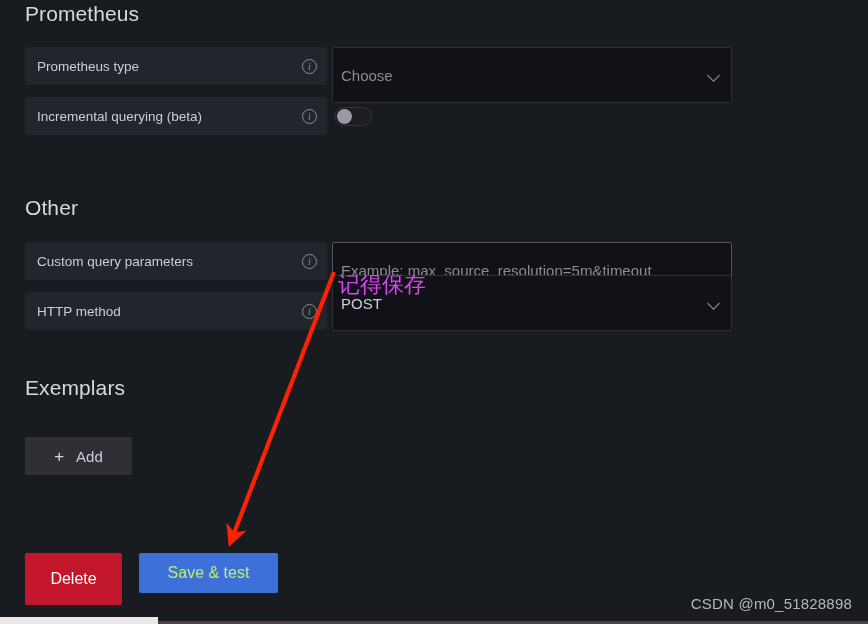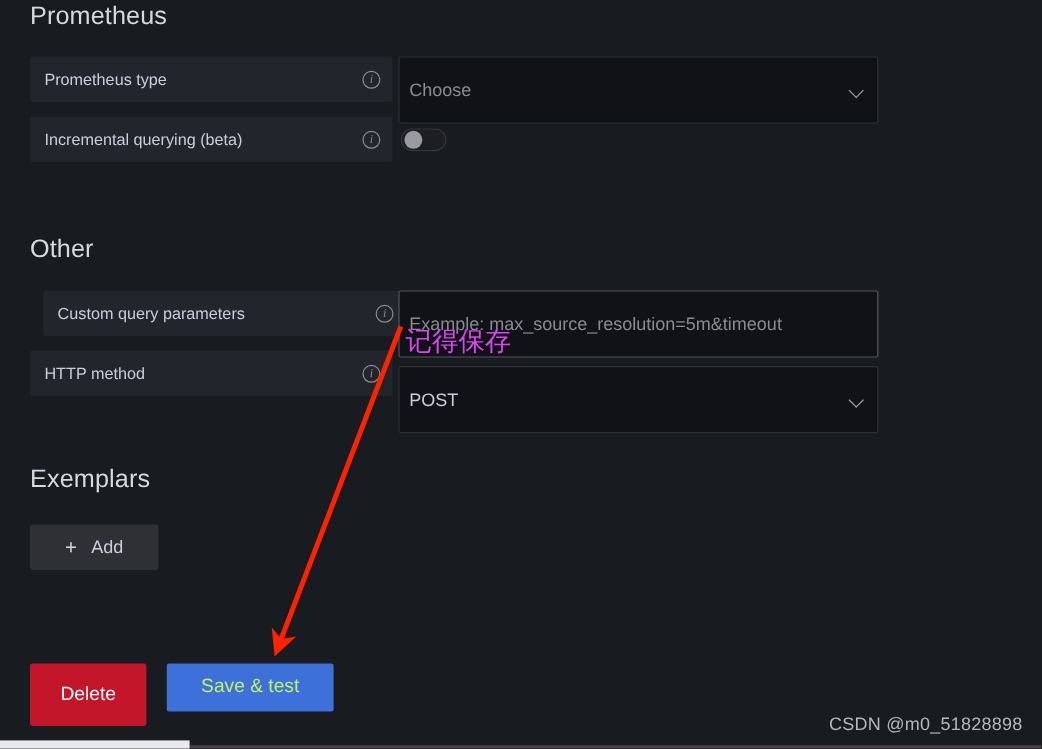--- a/index.html
+++ b/index.html
@@ -27,21 +27,21 @@
   
   .section-title {
     font-size: 21px;
     font-weight: 400;
     color: #d8d9da;
     letter-spacing: 0.1px;
   }
 
   #title-performance { position: absolute; left: 25px; top: 2px; }
   #title-other       { position: absolute; left: 25px; top: 196px; }
-  #title-exemplars   { position: absolute; left: 25px; top: 388px; }
+  #title-exemplars   { position: absolute; left: 25px; top: 376px; }
 
   
   .field-row {
     position: absolute;
     display: flex;
     align-items: flex-start;
     height: 38px;
   }
 
   .field-label {
@@ -280,37 +280,37 @@
       <span class="lbl-text">Incremental querying (beta)</span>
       <span class="info-icon">i</span>
     </div>
   </div>
   <div class="toggle" id="toggle-incremental-querying" style="left:334px; top:107px;">
     <span class="knob"></span>
   </div>
 
   <div class="section-title" id="title-other">Other</div>
 
-  <div class="field-row" style="left:36px; top:242px;">
+  <div class="field-row" style="left:25px; top:242px;">
     <div class="field-label">
       <span class="lbl-text">Custom query parameters</span>
       <span class="info-icon">i</span>
     </div>
   </div>
   <div class="text-ctl" id="input-custom-query-parameters" style="left:332px; top:242px; width:400px;">
     <span class="ph">Example: max_source_resolution=5m&amp;timeout</span>
   </div>
 
   <div class="field-row" style="left:25px; top:292px;">
     <div class="field-label">
       <span class="lbl-text">HTTP method</span>
       <span class="info-icon">i</span>
     </div>
   </div>
-  <div class="select-ctl" id="select-http-method" style="left:332px; top:305px; width:400px;">
+  <div class="select-ctl" id="select-http-method" style="left:332px; top:275px; width:400px;">
     <span class="val solid-val">POST</span>
     <span class="chev"></span>
   </div>
 
   <div class="section-title" id="title-exemplars">Exemplars</div>
 
   <button class="btn" id="btn-add">
     <span class="plus">+</span>
     <span>Add</span>
   </button>

